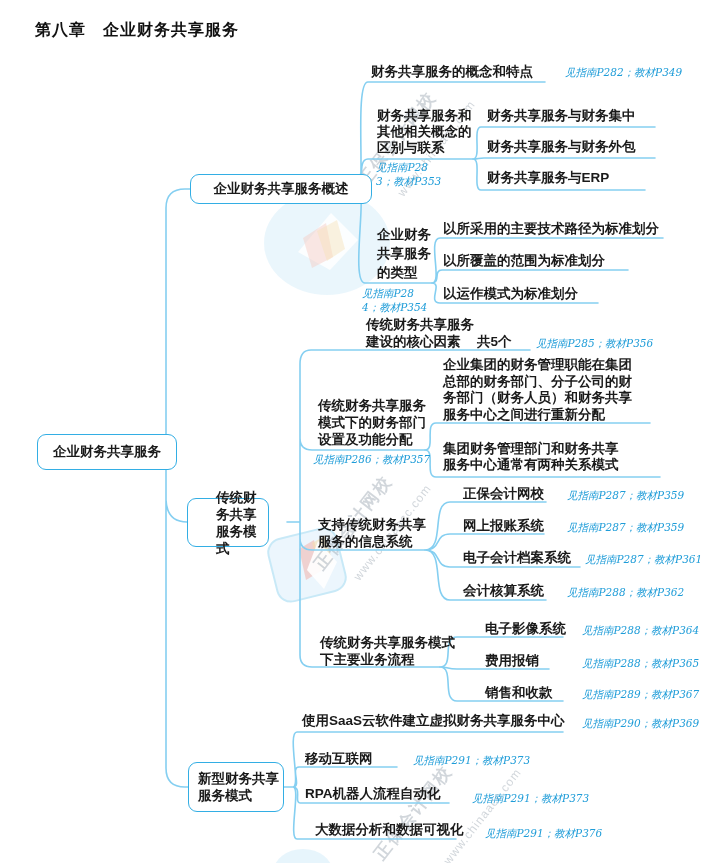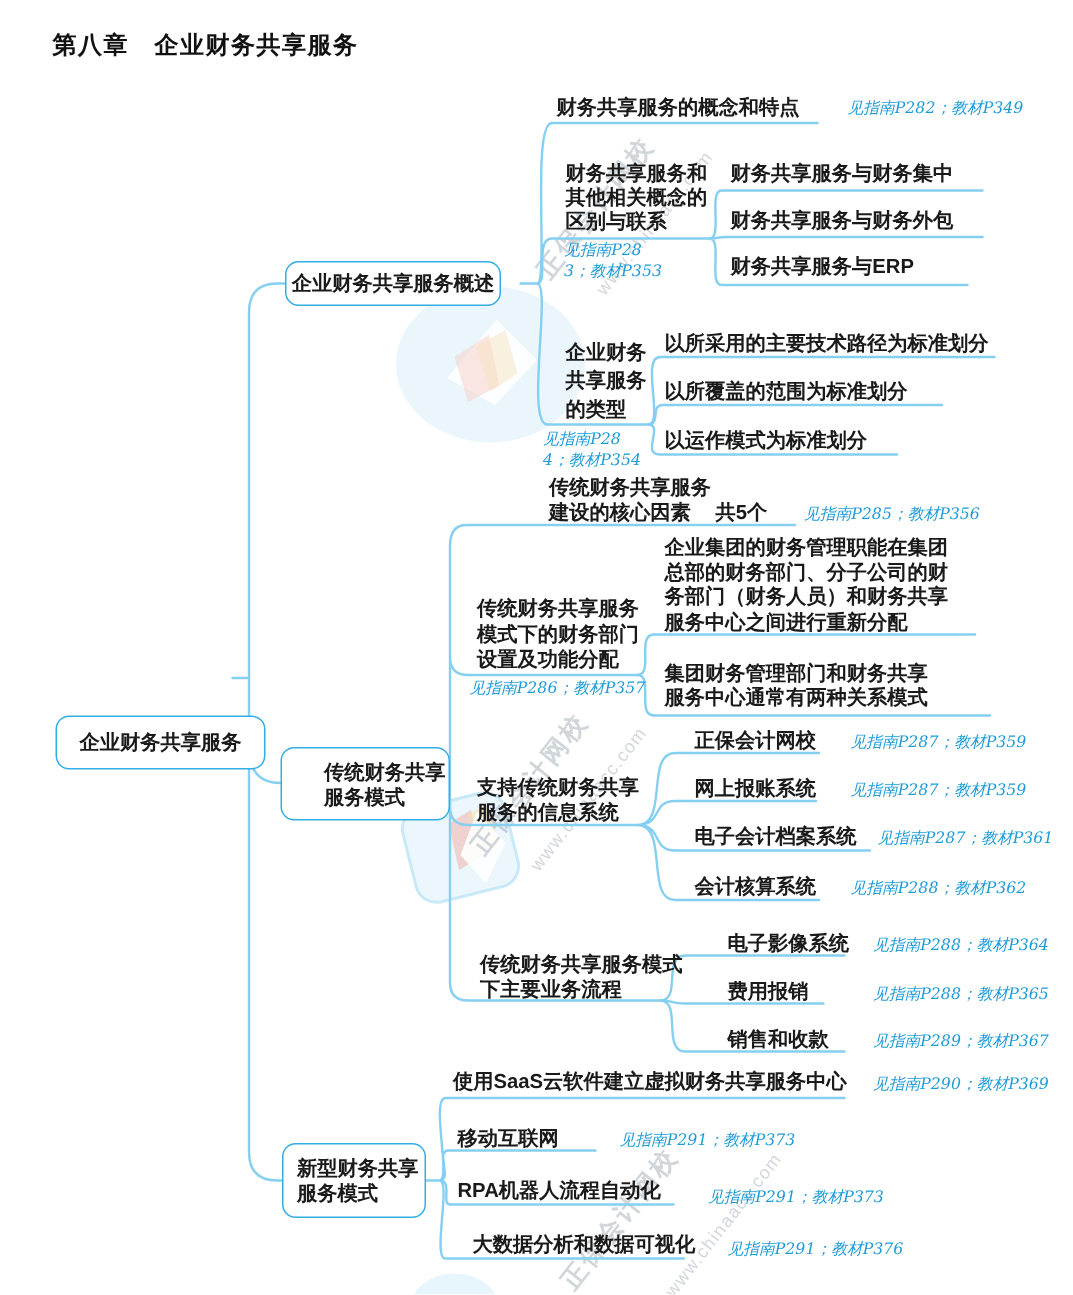--- a/index.html
+++ b/index.html
@@ -62,23 +62,23 @@
     <path d="M287 522 H300 M300 522 V364 Q300 350 311 350 M311 350 H530 M300 522 V655 Q300 667 312 667 M312 667 H440 M300 438 Q300 450 312 450 M312 450 H425 M300 538 Q300 550 312 550 M312 550 H425"></path>
     <path d="M425 450 C436 450 424 423 436 423 H650 M425 450 C436 450 424 477 436 477 H660"></path>
     <path d="M425 550 C446 550 430 502 450 502 H546 M425 550 C442 550 434 534 450 534 H544 M425 550 C442 550 434 567 450 567 H580 M425 550 C446 550 430 600 450 600 H546"></path>
     <path d="M440 667 C455 667 441 637 457 637 H563 M440 667 C450 667 446 669 457 669 H549 M440 667 C455 667 441 701 457 701 H563"></path>
 
     <path d="M284 787 H293 M293 787 C301 787 287 732 297 732 H563 M293 787 C302 787 290 767 299 767 H397 M293 787 C302 787 294 803 300 803 H449 M293 787 C301 787 288 839 297 839 H456"></path>
   </svg>
 
   <div id="page-title">第八章　企业财务共享服务</div>
 
-  <div class="box boxc" style="left:37px;top:434px;width:140px;height:36px;margin-top:43px;">企业财务共享服务</div>
-  <div class="box boxc" style="left:190px;top:174px;width:144px;height:30px;">企业财务共享服务概述</div>
-  <div class="box boxl" style="left:187px;top:498px;width:113px;height:49px;padding-left:28px;">传统财务共享服务模式</div>
+  <div class="box boxc" style="left:37px;top:434px;width:140px;height:36px;">企业财务共享服务</div>
+  <div class="box boxc" style="left:190px;top:174px;width:182px;height:30px;">企业财务共享服务概述</div>
+  <div class="box boxl" style="left:187px;top:498px;width:82px;height:49px;padding-left:28px;">传统财务共享服务模式</div>
   <div class="box boxl" style="left:188px;top:762px;width:96px;height:50px;">新型财务共享服务模式</div>
 
   <div class="node" style="left:371px;top:64px;">财务共享服务的概念和特点</div>
   <div class="ref" style="left:565px;top:66px;">见指南P282；教材P349</div>
 
   <div class="node wrapn" style="left:377px;top:108px;width:96px;">财务共享服务和其他相关概念的区别与联系</div>
   <div class="ref refw" style="left:376px;top:161px;width:66px;">见指南P283；教材P353</div>
   <div class="node" style="left:487px;top:108px;">财务共享服务与财务集中</div>
   <div class="node" style="left:487px;top:139px;">财务共享服务与财务外包</div>
   <div class="node" style="left:487px;top:170px;">财务共享服务与ERP</div>

